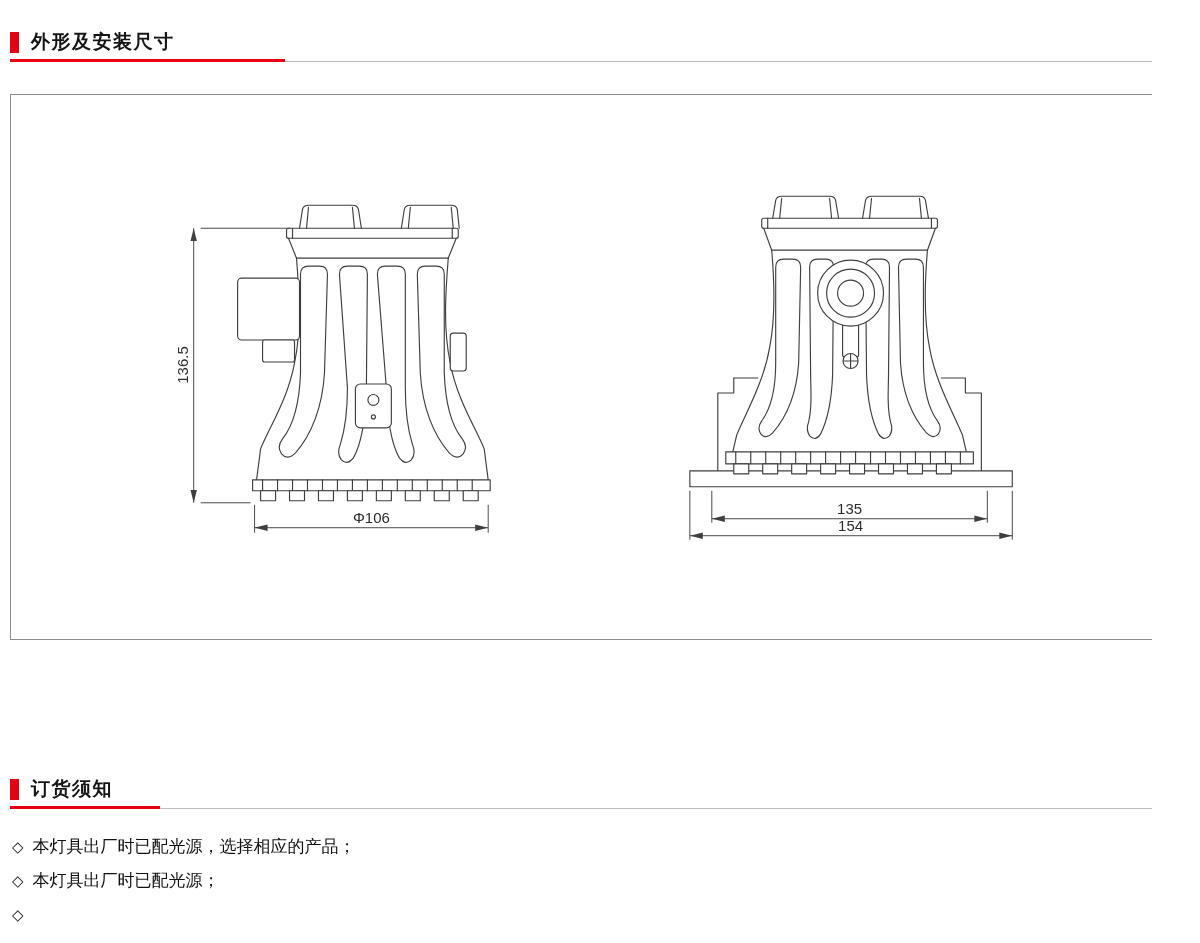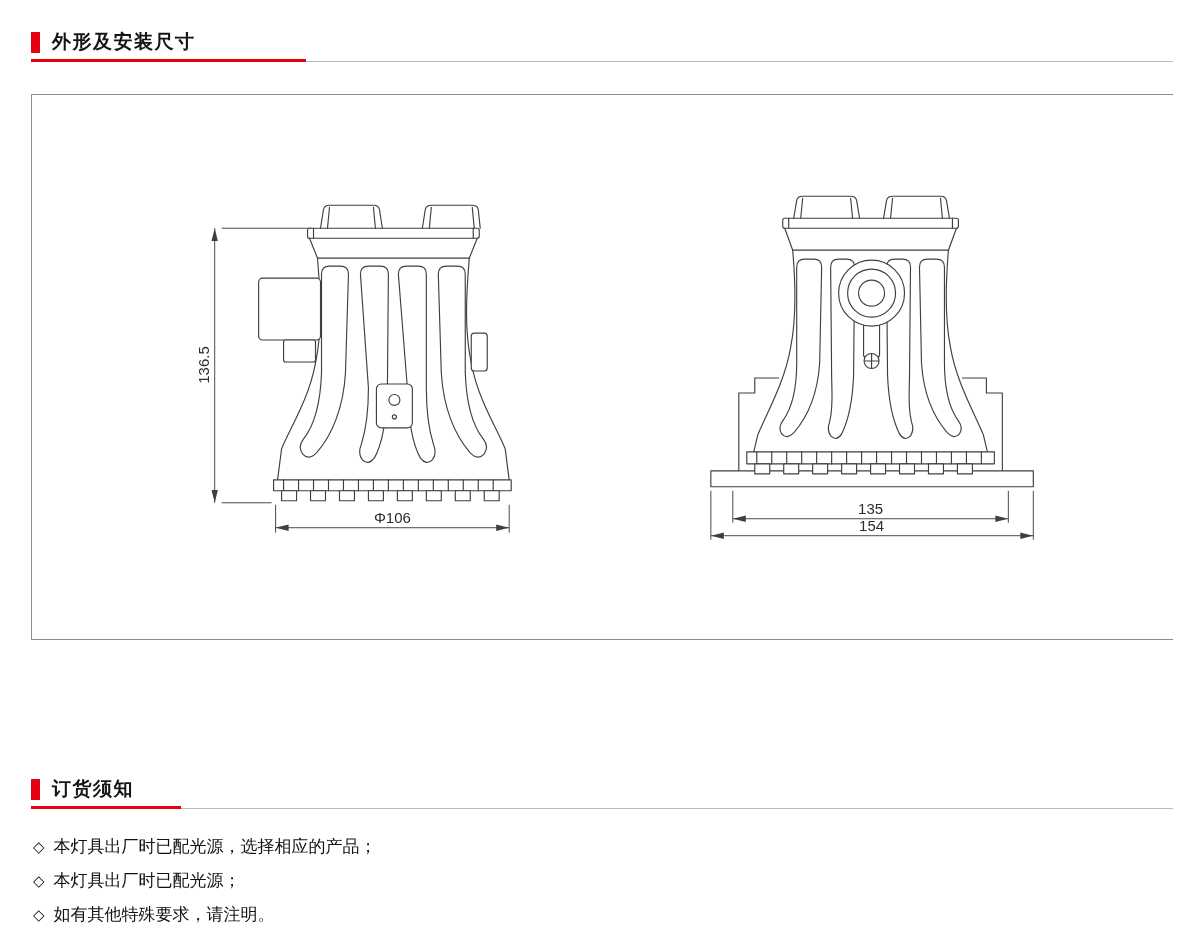--- a/index.html
+++ b/index.html
@@ -1,19 +1,19 @@
 <!DOCTYPE html>
 <html style="--red: #e60012;"><head>
 <meta charset="utf-8">
 <style>
   :root{ --red:#e60012; }
   *{box-sizing:border-box;}
   html,body{margin:0;padding:0;background:#fff;}
   body{font-family:"Liberation Sans","DejaVu Sans",sans-serif;}
-  .page{position:relative;width:1152px;height:943px;background:#fff;overflow:hidden;margin-left:21px;}
+  .page{position:relative;width:1152px;height:943px;background:#fff;overflow:hidden;}
 
   .sec-head{position:absolute;left:10px;display:flex;align-items:center;gap:12px;}
   .red-bar{width:9px;height:21px;background:var(--red);flex:0 0 auto;}
   .sec-title{font-size:19px;font-weight:bold;color:#151515;letter-spacing:1.5px;margin:0;}
 
   .rule{position:absolute;left:10px;width:1180px;height:3px;}
   .rule .gray{position:absolute;left:0;right:0;bottom:0;height:1px;background:#bcbcbc;}
   .rule .red{position:absolute;left:0;bottom:0;height:3px;background:var(--red);}
 
   .draw-box{position:absolute;left:10px;top:94px;width:1178px;height:546px;border:1px solid #8c8c8c;background:#fff;}
@@ -205,17 +205,16 @@
     <div class="note">
       <span class="bullet">◇</span>
       <span>本灯具出厂时已配光源，选择相应的产品；</span>
     </div>
     <div class="note">
       <span class="bullet">◇</span>
       <span>本灯具出厂时已配光源；</span>
     </div>
     <div class="note">
       <span class="bullet">◇</span>
-      <span>如有其他特殊要求，请注明。</span>
     </div>
   </div>
 
 </div>
 
 </body></html>

